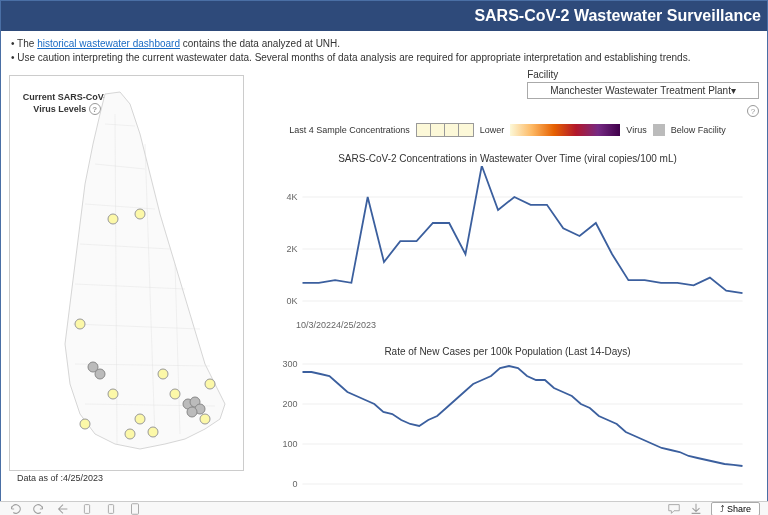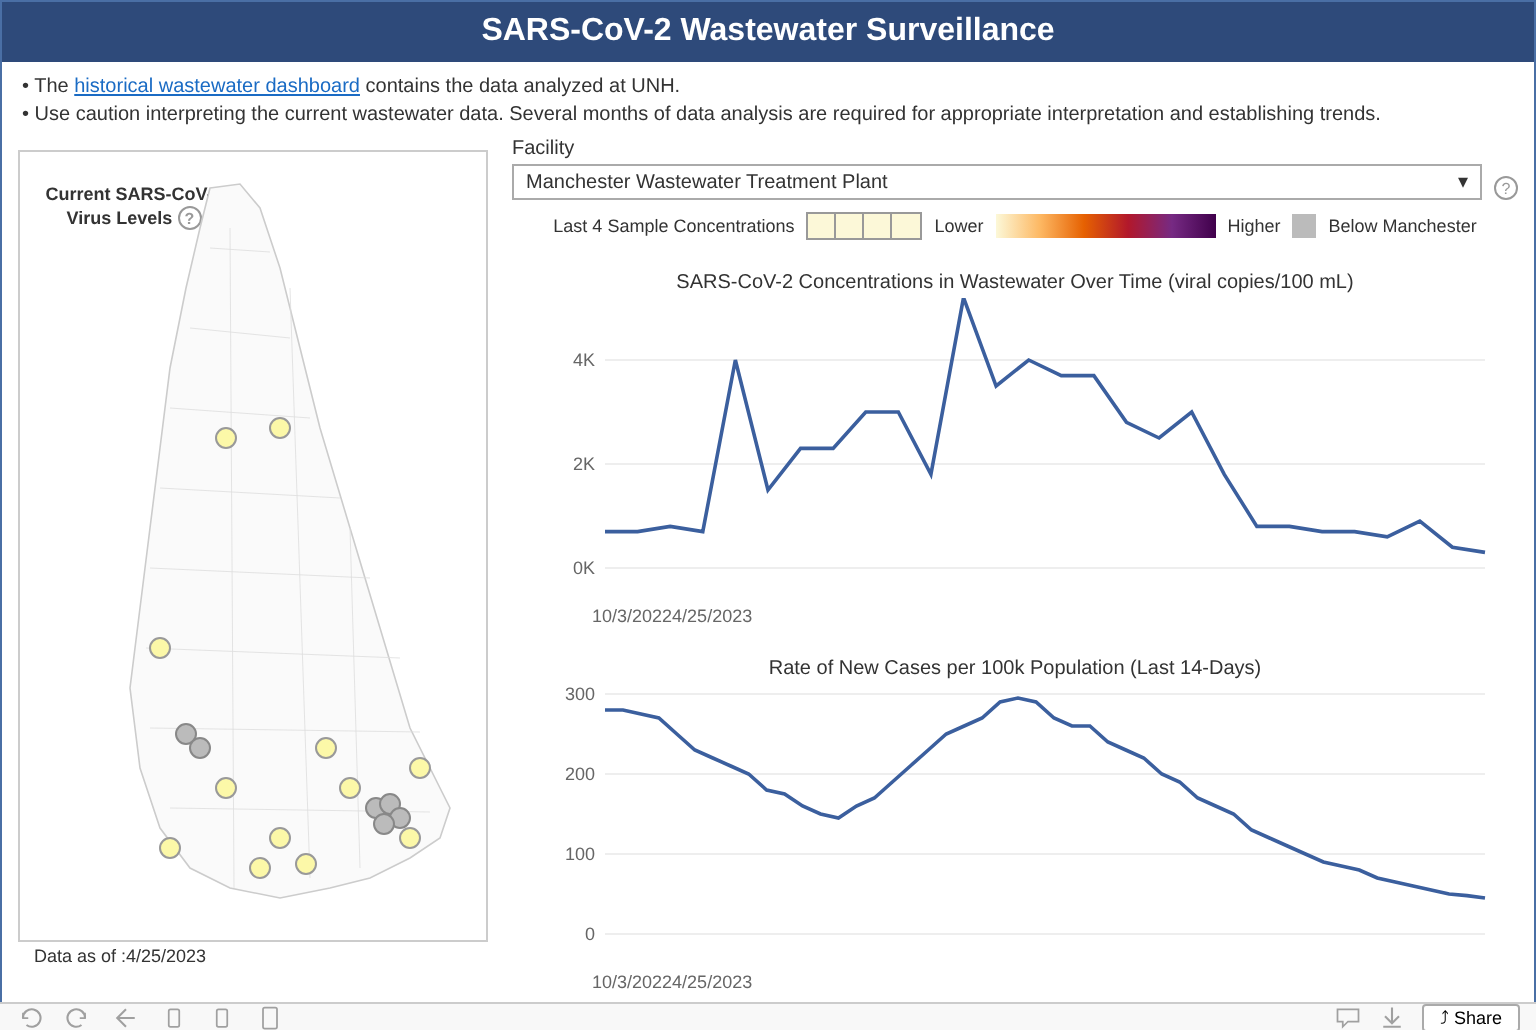--- a/index.html
+++ b/index.html
@@ -1,29 +1,29 @@
 <!DOCTYPE html>
 <html><head>
 <meta charset="utf-8">
 <style>
 * { box-sizing: border-box; margin: 0; padding: 0; }
 body { font-family: Arial, sans-serif; font-size: 11px; color: #333; background: #fff; width: 768px; height: 515px; border: 1px solid #4a6fa5; overflow: hidden; }
-.header { background: #2e4a7a; color: #fff; text-align: center; padding: 6px; font-size: 16px; font-weight: bold; }
+.header { background: #2e4a7a; color: #fff; text-align: right; padding: 6px; font-size: 16px; font-weight: bold; }
 .notes { padding: 6px 10px 4px; font-size: 10px; line-height: 1.4; }
 .notes a { color: #1a6bc4; text-decoration: underline; }
 .content { display: flex; padding: 0 8px; height: 422px; }
 .map-panel { width: 235px; border: 1px solid #ccc; position: relative; background: #fff; margin-top: 6px; }
 .map-title { position: absolute; top: 16px; left: 12px; width: 90px; font-size: 9px; text-align: center; font-weight: bold; line-height: 1.2; }
 .info-icon { display: inline-block; width: 12px; height: 12px; border: 1px solid #999; border-radius: 50%; text-align: center; font-size: 8px; line-height: 11px; color: #999; cursor: pointer; }
 .map-svg { position: absolute; top: 8px; left: 35px; }
 .data-as-of { font-size: 9px; padding: 2px 8px; }
 .charts-panel { flex: 1; padding-left: 12px; }
-.facility-row { display: flex; align-items: flex-end; gap: 6px; margin-bottom: 6px; }
+.facility-row { display: flex; align-items: flex-end; gap: 6px; margin-bottom: 6px; flex-direction: column; }
 .facility-label { font-size: 10px; margin-bottom: 2px; }
-.facility-select { flex: 1; border: 1px solid #aaa; padding: 2px 6px; font-size: 10px; background: #fff; display: flex; justify-content: space-between; align-items: center; cursor: pointer; }
+.facility-select { flex: 1; border: 1px solid #aaa; padding: 2px 22px; font-size: 10px; background: #fff; display: flex; justify-content: space-between; align-items: center; cursor: pointer; }
 .legend { display: flex; align-items: center; gap: 6px; font-size: 9px; margin-bottom: 4px; justify-content: center; }
 .legend-boxes { display: flex; border: 1px solid #999; }
 .legend-box { width: 14px; height: 12px; background: #fcf8d8; border-right: 1px solid #999; }
 .legend-box:last-child { border-right: none; }
 .gradient { width: 110px; height: 12px; background: linear-gradient(to right, #fcf8d8, #fdb863, #e66101, #b2182b, #762a83, #40004b); }
 .gray-box { width: 12px; height: 12px; background: #bbb; }
 .chart-title { text-align: center; font-size: 10px; margin: 16px 0 2px; }
 .chart { position: relative; height: 150px; margin-bottom: 4px; }
 .chart svg { width: 100%; height: 100%; }
 .axis-label { font-size: 9px; fill: #666; }
@@ -95,23 +95,23 @@
     <div class="legend">
       <span>Last 4 Sample Concentrations</span>
       <div class="legend-boxes">
         <div class="legend-box"></div>
           <div class="legend-box"></div>
           <div class="legend-box"></div>
           <div class="legend-box"></div>
       </div>
       <span>Lower</span>
       <div class="gradient"></div>
-      <span>Higher</span>
+      <span>Virus</span>
       <div class="gray-box"></div>
-      <span>Below Manchester</span>
+      <span>Below Facility</span>
     </div>
 
     <div class="chart-title">SARS-CoV-2 Concentrations in Wastewater Over Time (viral copies/100 mL)</div>
     <div class="chart">
       <svg viewBox="0 0 490 150" id="chart1-svg">
           <line class="grid-line" x1="40" y1="135" x2="480" y2="135"></line>
           <text class="axis-label" x="35" y="138" text-anchor="end">0K</text>
           <line class="grid-line" x1="40" y1="83" x2="480" y2="83"></line>
           <text class="axis-label" x="35" y="86" text-anchor="end">2K</text>
           <line class="grid-line" x1="40" y1="31" x2="480" y2="31"></line>

